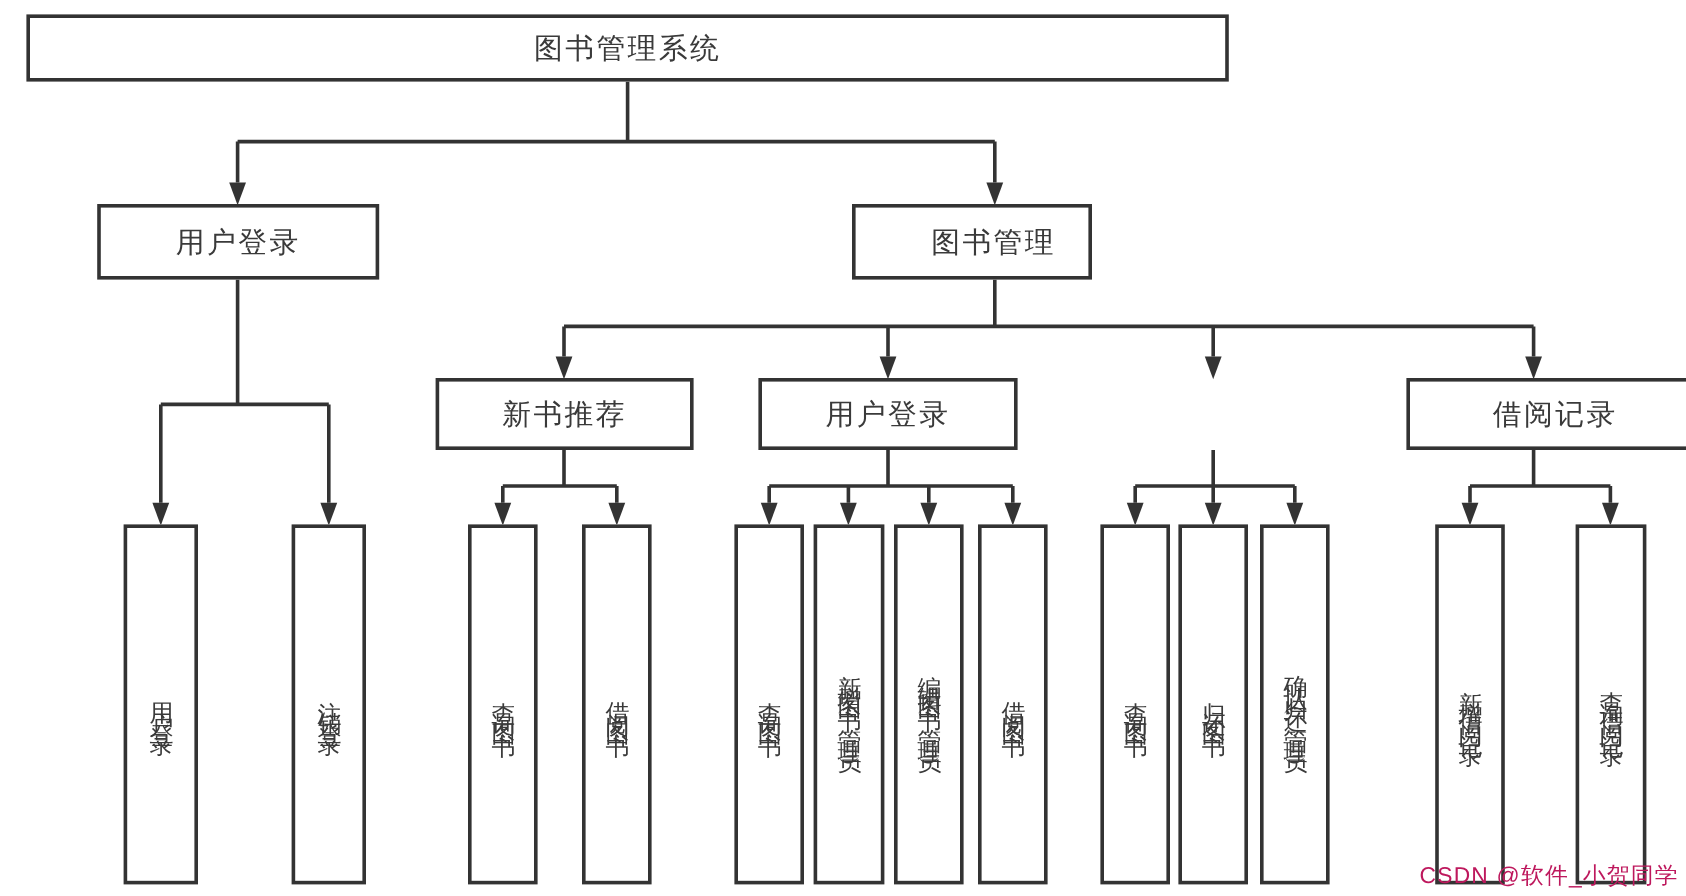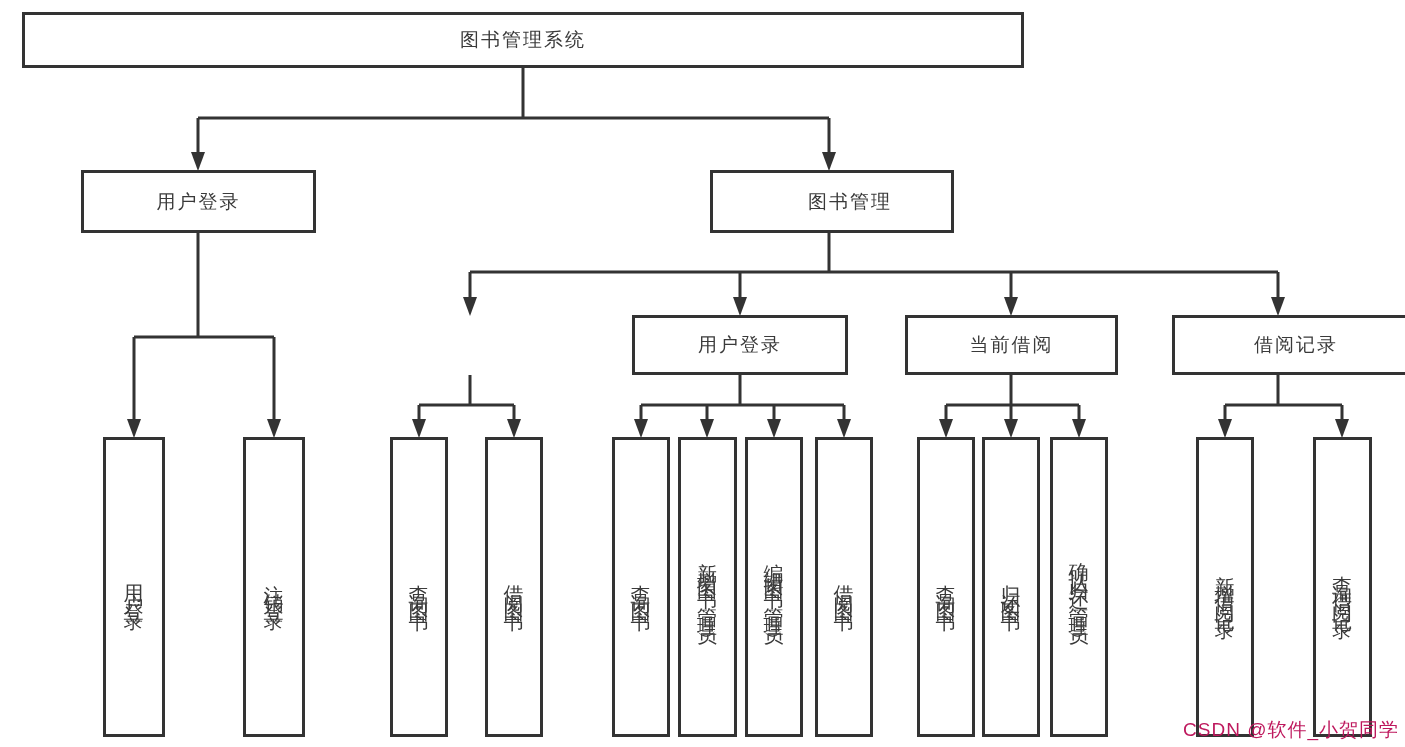--- a/index.html
+++ b/index.html
@@ -14,21 +14,21 @@
   .connector-svg{position:absolute;left:0;top:0;z-index:1;}
   .node{
     position:absolute;
     box-sizing:border-box;
     border:3px solid #333333;
     background:#ffffff;
     display:flex;align-items:center;justify-content:center;
     z-index:2;
   }
   .node .lbl{
-    font-size:19px;
+    font-size:24px;
     color:#3a3a3a;
     letter-spacing:2px;
     white-space:nowrap;
   }
   .leaf .lbl{
     writing-mode:vertical-rl;
     text-orientation:mixed;
     letter-spacing:9px;
     line-height:1;
     font-size:20px;
@@ -89,29 +89,29 @@
     </g>
   </svg>
 
   <div class="node" style="left:22px;top:12px;width:1002px;height:56px;">
     <span class="lbl">图书管理系统</span>
   </div>
 
   <div class="node" style="left:81px;top:170px;width:235px;height:63px;">
     <span class="lbl">用户登录</span>
   </div>
-  <div class="node" style="left:710px;top:170px;width:244px;height:63px;padding-left:36px;">
+  <div class="node" style="left:710px;top:170px;width:200px;height:63px;padding-left:36px;">
     <span class="lbl">图书管理</span>
   </div>
 
+  <div class="node" style="left:363px;top:315px;width:215px;height:60px;">
+    <span class="lbl">新书推荐</span>
+  </div>
   <div class="node" style="left:632px;top:315px;width:216px;height:60px;">
     <span class="lbl">用户登录</span>
-  </div>
-  <div class="node" style="left:905px;top:315px;width:213px;height:60px;">
-    <span class="lbl">当前借阅</span>
   </div>
   <div class="node" style="left:1172px;top:315px;width:248px;height:60px;">
     <span class="lbl">借阅记录</span>
   </div>
 
   <div class="node leaf" style="left:103px;top:437px;width:62px;height:300px;">
     <span class="lbl">用户登录</span>
   </div>
   <div class="node leaf" style="left:243px;top:437px;width:62px;height:300px;">
     <span class="lbl">注销登录</span>

